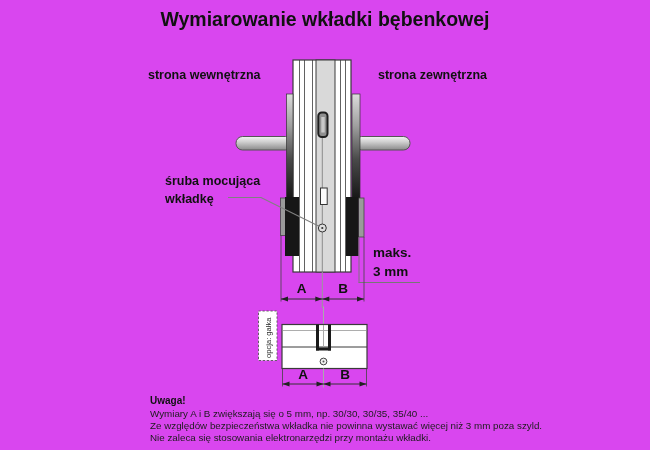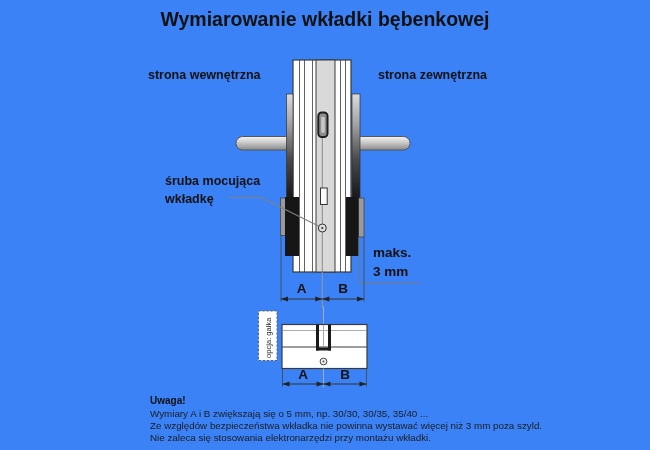--- a/index.html
+++ b/index.html
@@ -1,16 +1,16 @@
 <!DOCTYPE html>
 <html><head>
 <meta charset="utf-8">
 <style>
   html,body{margin:0;padding:0;background:#fff;}
-  .canvas{position:relative;width:650px;height:450px;background:#3b82f6;overflow:hidden;
+  .canvas{position:relative;width:650px;height:450px;background:#d946ef;overflow:hidden;
           font-family:"Liberation Sans",sans-serif;}
   svg text{font-family:"Liberation Sans",sans-serif;fill:#111;}
   .t-title{font-size:19.5px;font-weight:bold;}
   .t-side{font-size:12.5px;font-weight:bold;}
   .t-callout{font-size:12.5px;font-weight:bold;}
   .t-max{font-size:13.5px;font-weight:bold;}
   .t-dim{font-size:13.5px;font-weight:bold;}
   .t-knob{font-size:7.6px;fill:#2b2b2b;}
   .t-note-head{font-size:10px;font-weight:bold;}
   .t-note{font-size:9.8px;fill:#1c1c1c;}

